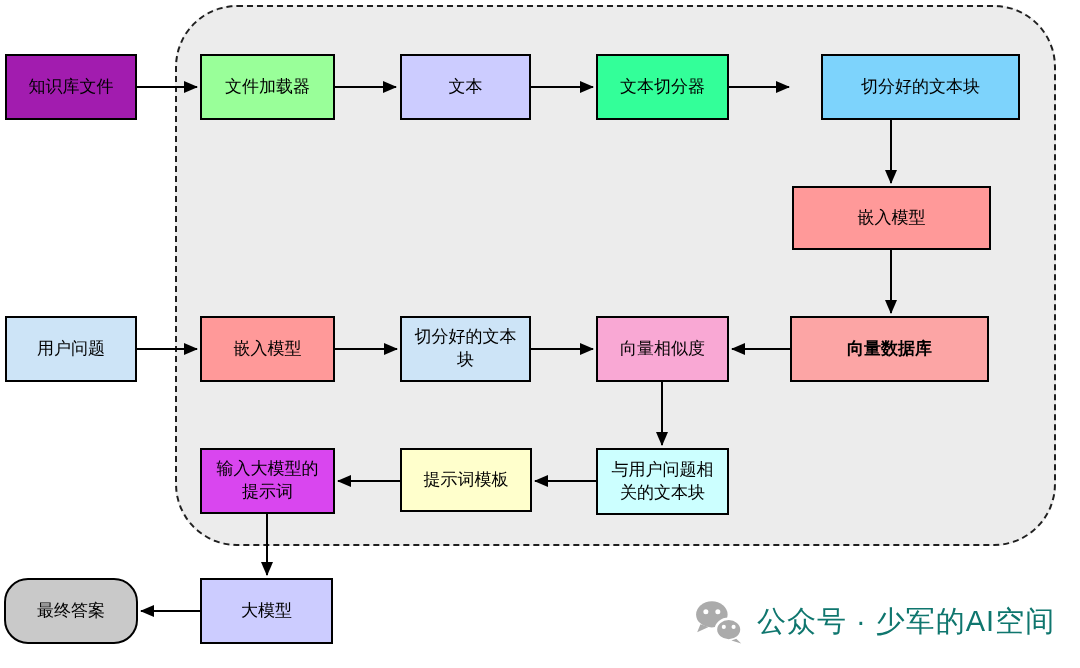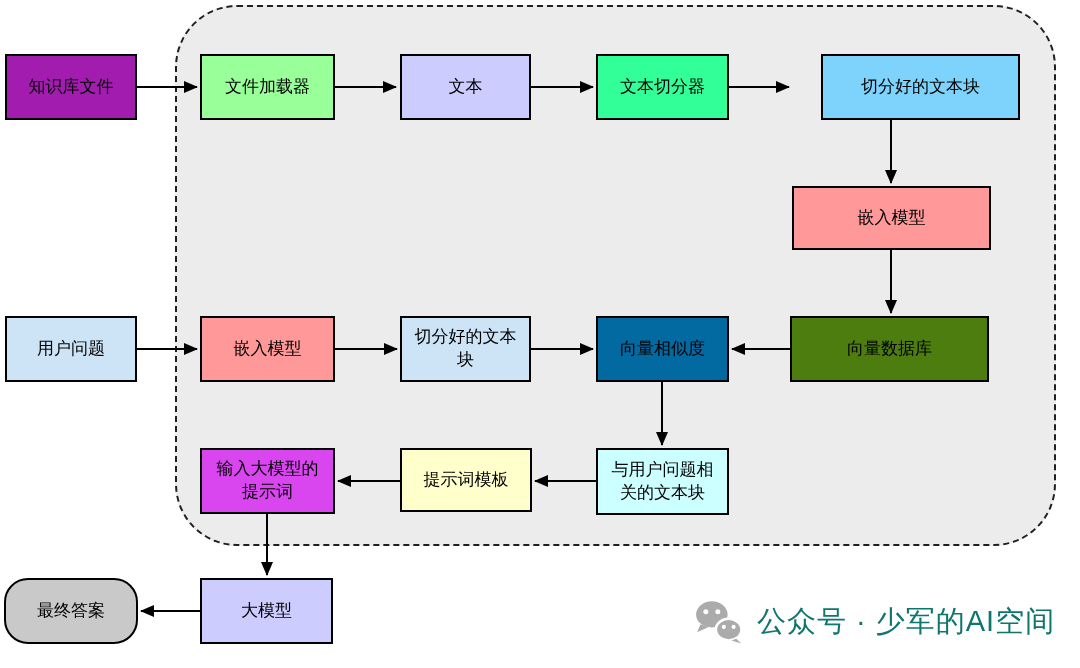--- a/index.html
+++ b/index.html
@@ -77,22 +77,22 @@
 
 <div class="node n-kb" style="background: #a21caf;">知识库文件</div>
 <div class="node n-loader" style="background: rgb(153, 255, 153);">文件加载器</div>
 <div class="node n-text" style="background: rgb(204, 204, 255); text-align: center;">文本</div>
 <div class="node n-splitter" style="background: rgb(51, 255, 153);">文本切分器</div>
 <div class="node n-chunks" style="background: #7dd3fc; margin-left: 29px;">切分好的文本块</div>
 <div class="node n-embed-top" style="background: rgb(255, 153, 153);">嵌入模型</div>
 <div class="node n-user-question" style="background: rgb(205, 228, 247);">用户问题</div>
 <div class="node n-embed-mid" style="background: rgb(255, 153, 153);">嵌入模型</div>
 <div class="node n-q-vector" style="background: rgb(205, 228, 247);">切分好的文本块</div>
-<div class="node n-similarity" style="background: #0369a1;">向量相似度</div>
-<div class="node n-vector-db" style="background: #4d7c0f;">向量数据库</div>
+<div class="node n-similarity" style="background: #f9a8d4;">向量相似度</div>
+<div class="node n-vector-db" style="background: #fca5a5; font-weight: bold;">向量数据库</div>
 <div class="node n-related" style="background: rgb(204, 255, 255);">与用户问题相关的文本块</div>
 <div class="node n-prompt-tpl" style="background: rgb(255, 255, 204);">提示词模板</div>
 <div class="node n-final-prompt" style="background: #d946ef;">输入大模型的提示词</div>
 <div class="node n-llm" style="background: rgb(204, 204, 255);">大模型</div>
 <div class="node n-answer" style="background: rgb(201, 201, 201);">最终答案</div>
 
 <div class="watermark" style="color: #0f766e;">
   <svg width="50" height="44" viewBox="0 0 46 40" aria-hidden="true">
     <g fill="#ababab">
       <ellipse cx="15.5" cy="13" rx="14.5" ry="12"></ellipse>

